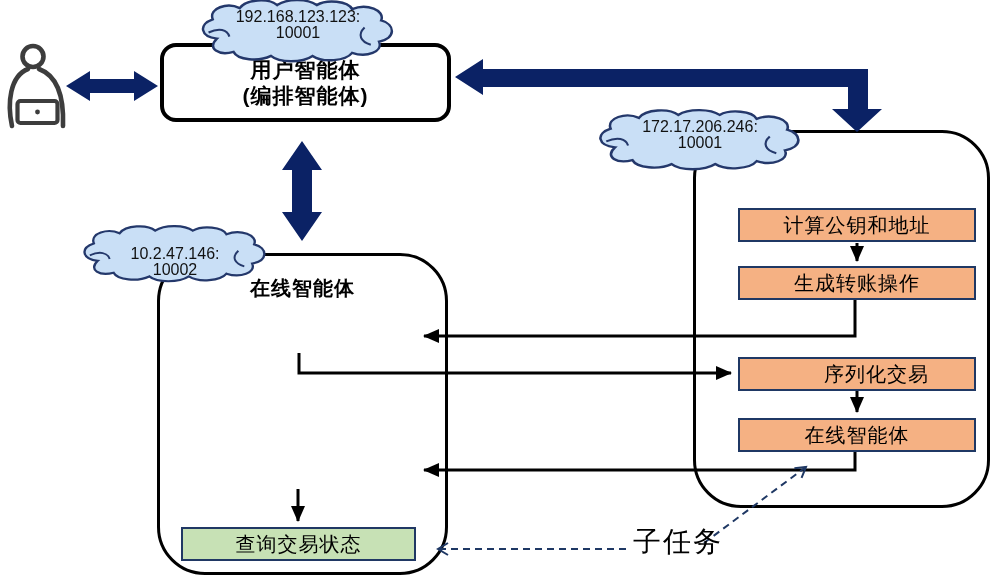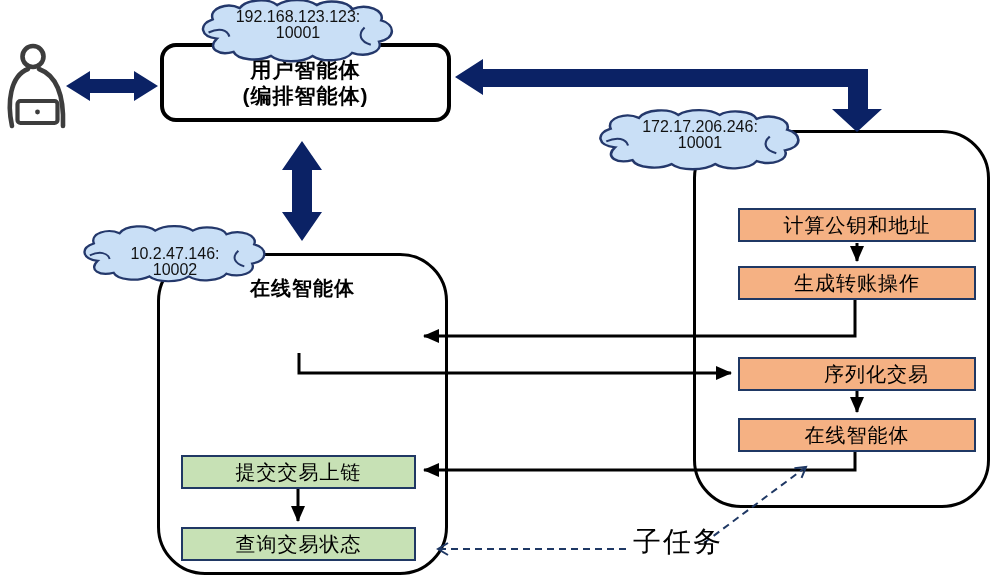--- a/index.html
+++ b/index.html
@@ -40,21 +40,20 @@
   <div id="user-box">
     <div class="line">用户智能体</div>
     <div class="line">(编排智能体)</div>
   </div>
 
   <div class="step orange" style="top:208px;">计算公钥和地址</div>
   <div class="step orange" style="top:266px;">生成转账操作</div>
   <div class="step orange" style="top:357px;padding-left:39px;">序列化交易</div>
   <div class="step orange" style="top:418px;">在线智能体</div>
 
-  <div class="step green" style="top:455px;">提交交易上链</div>
   <div class="step green" style="top:527px;">查询交易状态</div>
 
   <svg width="0" height="0" style="position:absolute">
     <defs>
       <g id="cloudShape">
         <path d="M 22,38 C 6,36 4,24 18,19 C 14,8 32,2 44,8 C 50,-1 72,-2 80,5
                  C 90,-2 110,-1 118,5 C 128,-1 148,1 152,9 C 166,3 184,10 180,20
                  C 194,24 194,38 178,41 C 182,51 166,57 152,52 C 146,60 124,62 114,55
                  C 104,62 82,62 74,55 C 62,61 42,59 38,51 C 24,55 12,48 22,38 Z" fill="#C9DFF6" stroke="#24386B" stroke-width="2.4"></path>
         <path d="M 14,32 C 24,27 32,29 34,36" fill="none" stroke="#24386B" stroke-width="2"></path>

